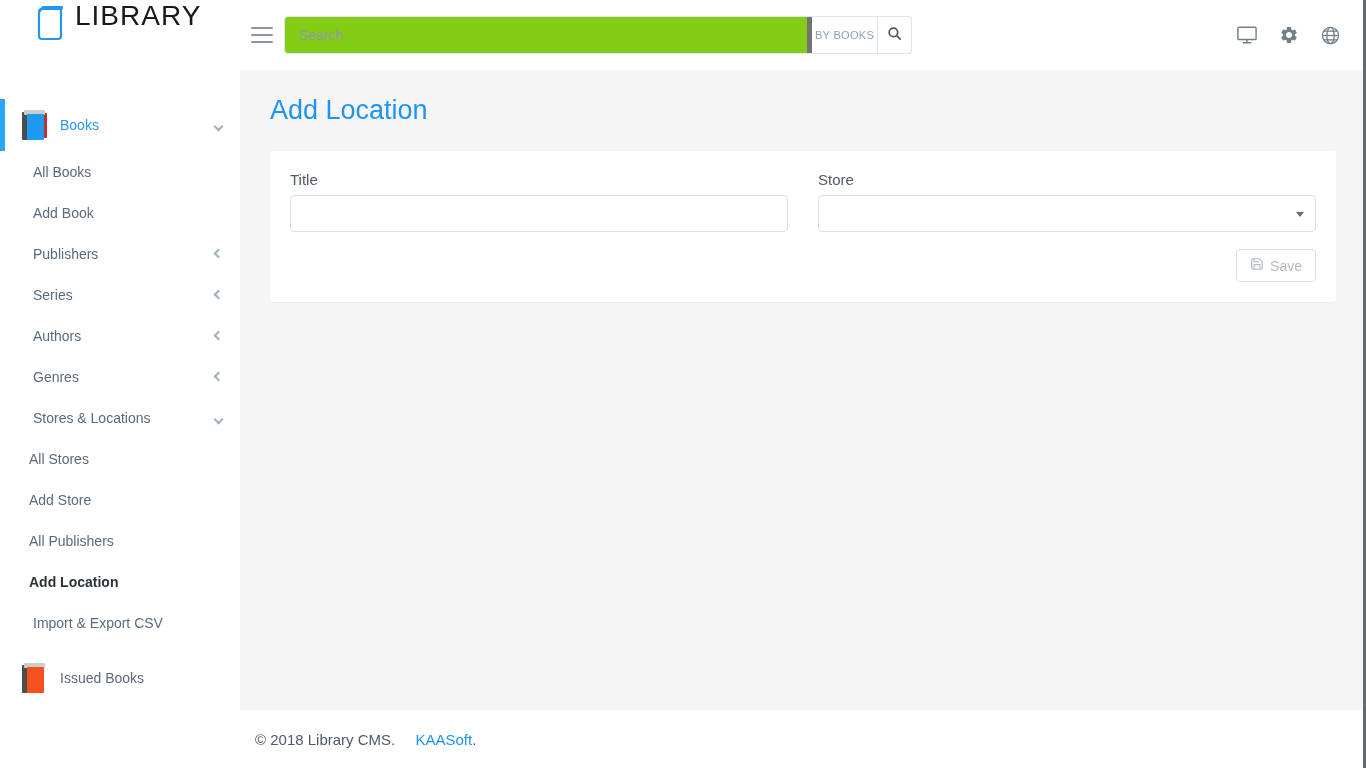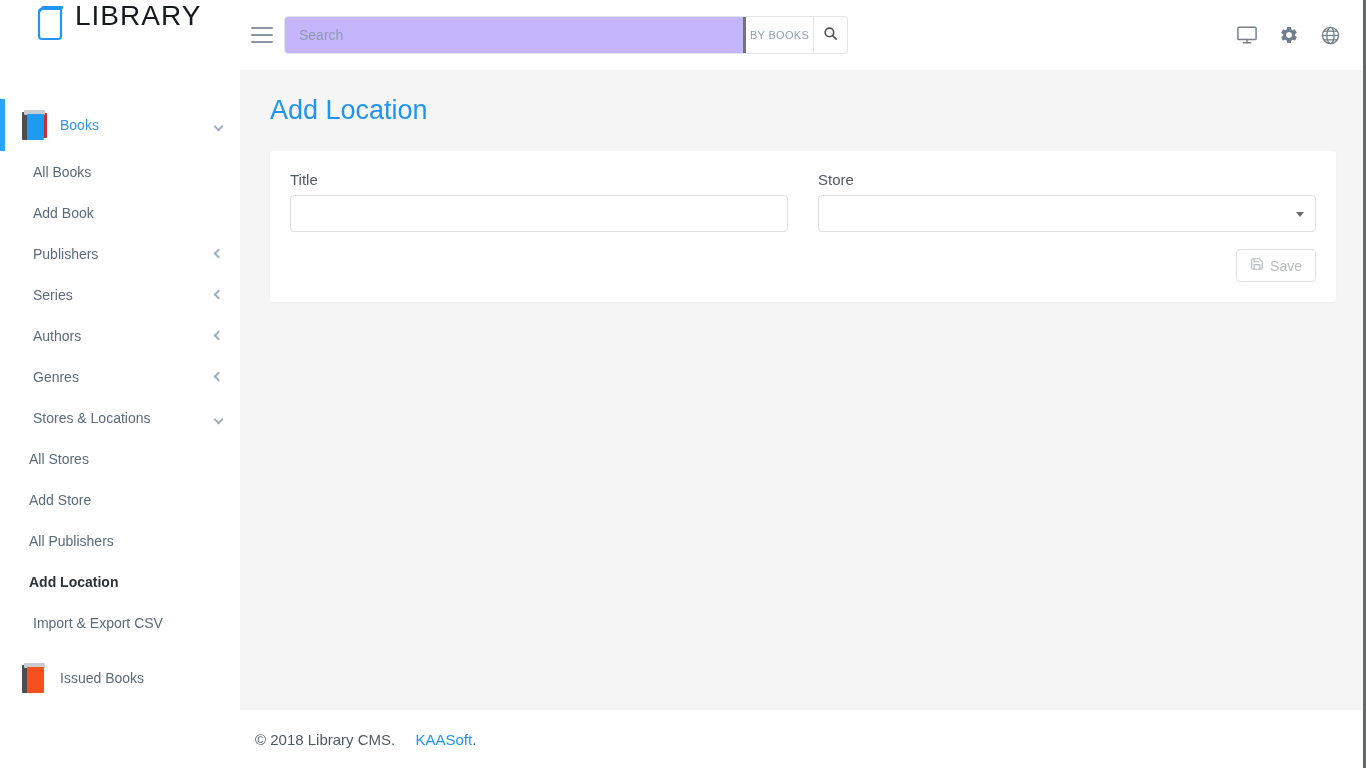--- a/index.html
+++ b/index.html
@@ -22,30 +22,30 @@
   .logo-text {
     font-size:28px; font-weight:500; color:#16191d; letter-spacing:1px;
   }
   .hamburger {
     width:22px; height:16px; margin-left:11px; cursor:pointer;
     display:flex; flex-direction:column; justify-content:space-between;
   }
   .hamburger span { display:block; height:2px; background:#8a96a3; border-radius:1px; }
 
   .search-group {
-    display:flex; margin-left:11px; height:38px; width:564px;
-    border:1px solid #e2e6ea; border-radius:4px; background:#c4b5fd; overflow:hidden;
+    display:flex; margin-left:11px; height:38px; width:628px;
+    border:1px solid #e2e6ea; border-radius:4px; background:#84cc16; overflow:hidden;
   }
   .search-input {
     border:none; outline:none; flex:1; padding:0 14px; font-size:14px;
     font-family:inherit; color:#3e4b57; background:transparent;
   }
   .search-input::placeholder { color:#8d9cab; }
   .search-scope-btn {
-    width:70px; border:none; border-left:3px solid #737373; background:#fff;
+    width:70px; border:none; border-left:5px solid #737373; background:#fff;
     font-size:11px; color:#8fa1b3; letter-spacing:0.3px; cursor:pointer;
     font-family:inherit;
   }
   .search-submit-btn {
     width:34px; border:none; border-left:1px solid #e2e6ea; background:#fff;
     cursor:pointer; display:flex; align-items:center; justify-content:center;
   }
   .header-right {
     margin-left:auto; display:flex; align-items:center; gap:21px; padding-right:25px;
   }

